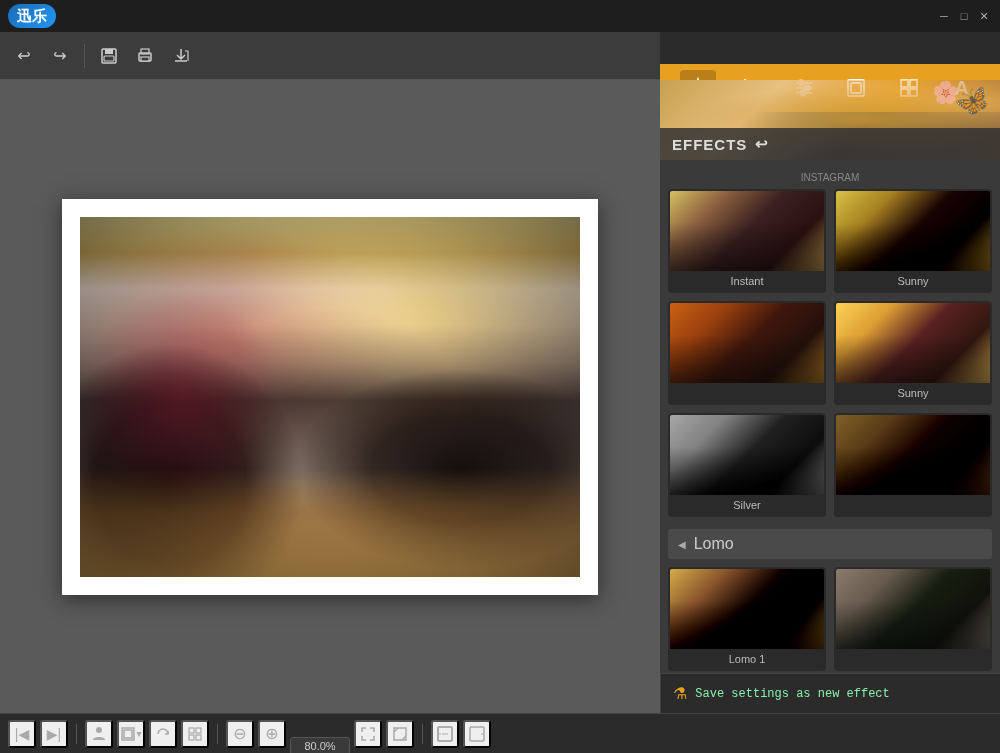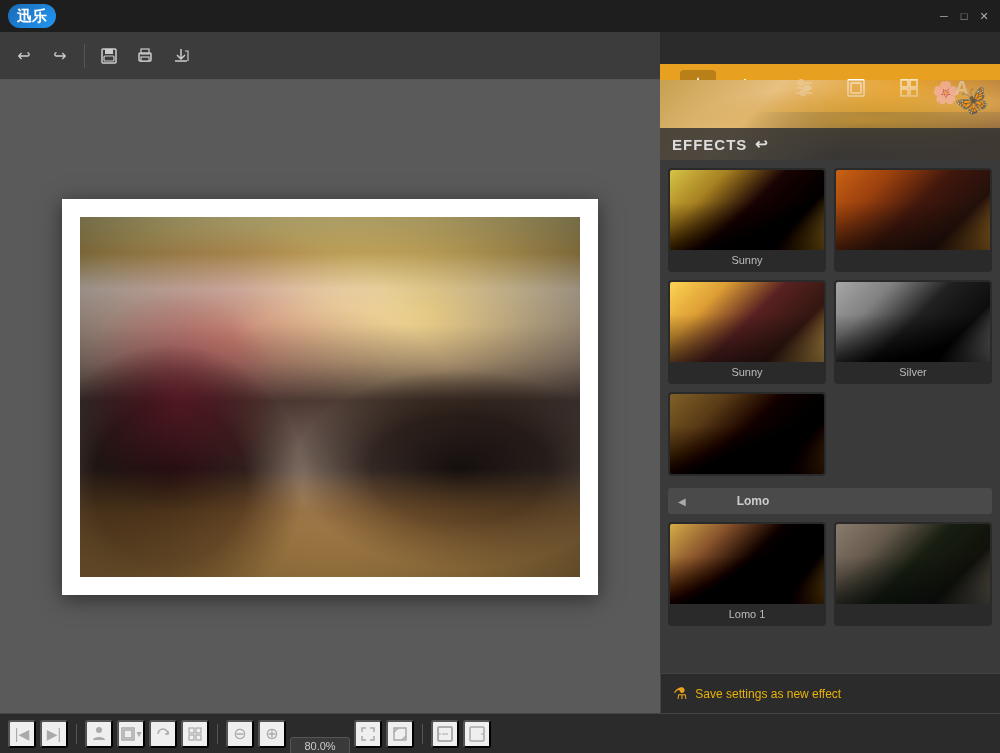--- a/index.html
+++ b/index.html
@@ -226,24 +226,23 @@
       margin-bottom: 8px;
       cursor: pointer;
       border-radius: 3px;
     }
     .category-header .arrow {
       font-size: 10px;
       color: #aaa;
       margin-right: 8px;
     }
     .category-header .cat-name {
-      font-size: 12px;
+      font-size: 16px;
       color: #ccc;
-      font-weight: bold;
-      margin-left: 43px;
+      font-weight: normal;
     }
 
     
     .effects-grid {
       display: grid;
       grid-template-columns: 1fr 1fr;
       gap: 8px;
       margin-bottom: 12px;
     }
     .effect-item {
@@ -313,21 +312,21 @@
     #save-bar {
       height: 40px;
       background: #2b2b2b;
       display: flex;
       align-items: center;
       padding: 0 12px;
       gap: 8px;
       border-top: 1px solid #444;
     }
     .save-icon { font-size: 16px; color: #e8a020; }
-    .save-label { font-size: 12px; color: #eab308; }
+    .save-label { font-size: 12px; color: #86efac; font-family: Liberation Mono, monospace; }
 
     
     #bottom-bar {
       height: 40px;
       background: #2b2b2b;
       display: flex;
       align-items: center;
       border-top: 1px solid #444;
       flex-shrink: 0;
     }
@@ -462,22 +461,27 @@
       <div style="position:absolute; top:5px; right:10px; font-size:28px; opacity:0.7; transform:rotate(-20deg);">🦋</div>
       <div style="position:absolute; top:0; right:40px; font-size:22px; opacity:0.5;">🌸</div>
       <div class="effects-title-bar">
         <span>EFFECTS</span>
         <span class="effects-undo">↩</span>
       </div>
     </div>
 
     <div id="effects-list">
 
+      <div style="font-size:10px; color:#888; padding:4px 4px 6px; text-align:center;">INSTAGRAM</div>
 
       <div class="effects-grid">
+        <div class="effect-item">
+          <div class="effect-thumbnail effect-instant"></div>
+          <div class="effect-label">Instant</div>
+        </div>
         <div class="effect-item">
           <div class="effect-thumbnail effect-pure"></div>
           <div class="effect-label">Sunny</div>
         </div>
         <div class="effect-item">
           <div class="effect-thumbnail effect-redwash"></div>
         </div>
         <div class="effect-item">
           <div class="effect-thumbnail effect-sunny"></div>
           <div class="effect-label">Sunny</div>

